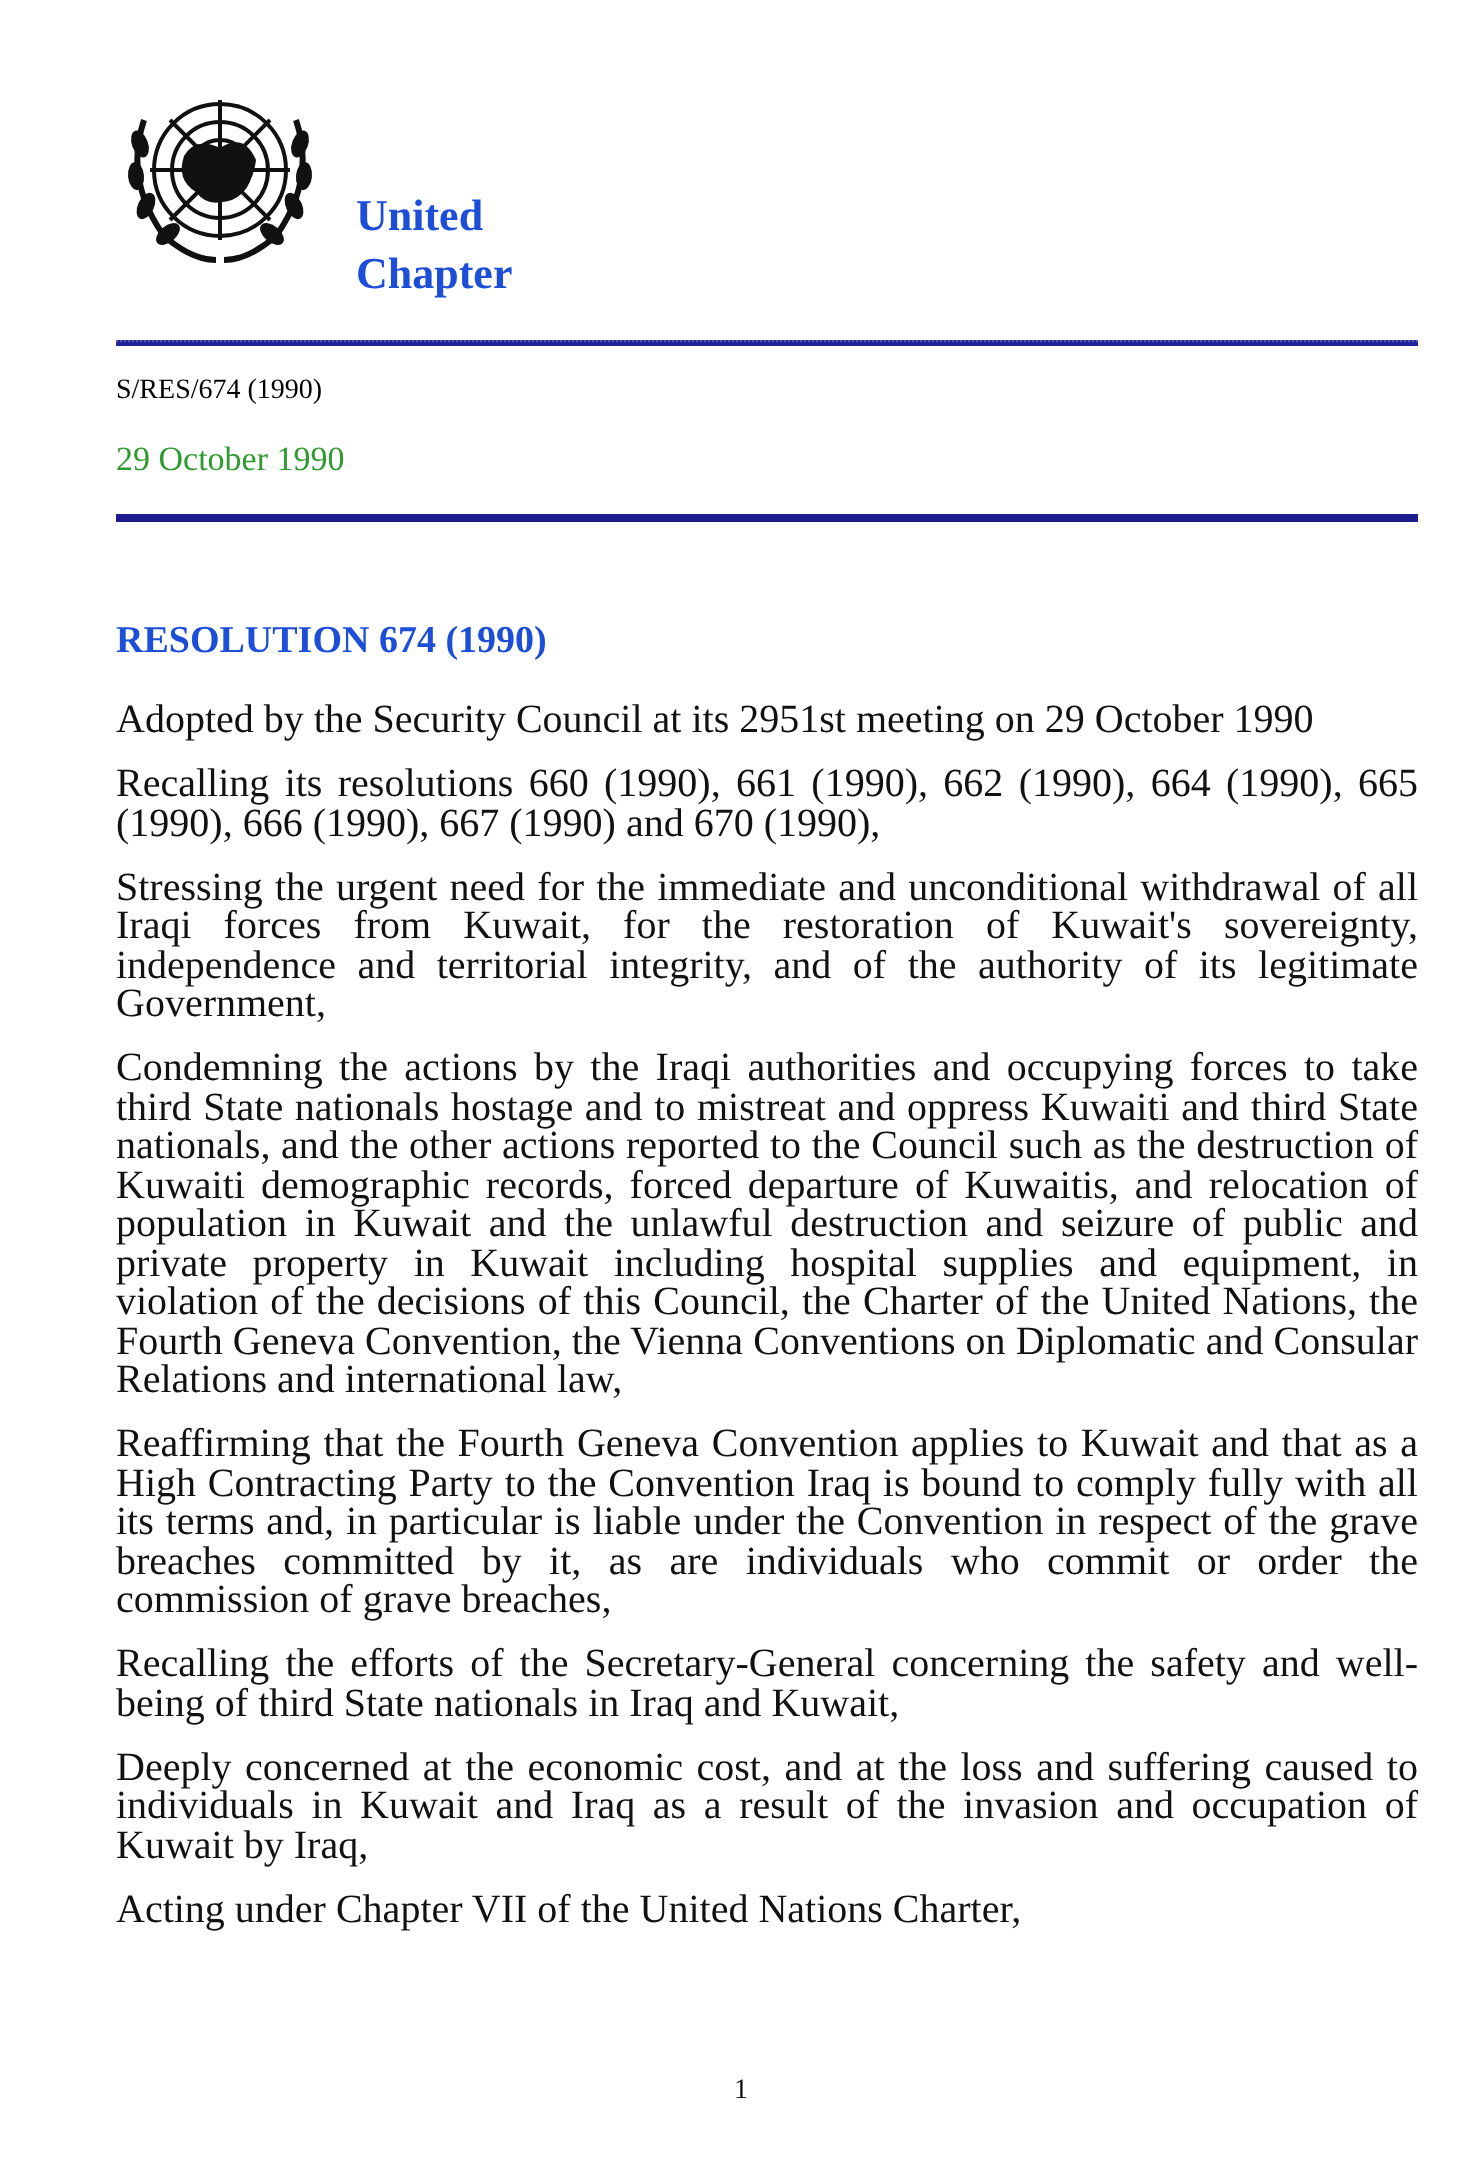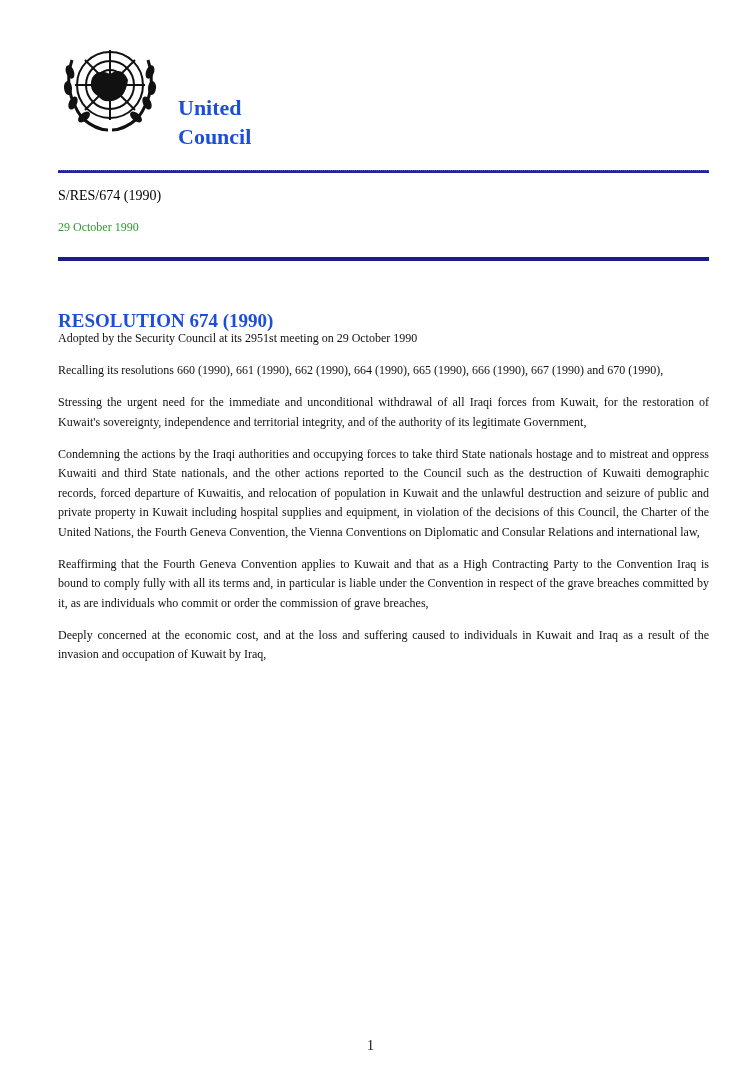--- a/index.html
+++ b/index.html
@@ -2,23 +2,23 @@
 <html><head>
   <meta charset="utf-8">
   <style>
     html, body { margin:0; padding:0; background:#ffffff; }
     body { width:741px; height:1082px; position:relative; overflow:hidden; font-family:"Liberation Serif", "DejaVu Serif", serif; color:#111; }
     .logo { position:absolute; left:58px; top:40px; width:104px; height:98px; }
     .org-name { position:absolute; left:178px; top:93px; font-weight:bold; font-size:22px; line-height:29px; color:#1d4ed8; }
     .rule-thin { position:absolute; left:58px; top:170px; width:651px; height:2px; background:#24249a; border-top:1px dotted #5a5aa8; }
     .rule-thick { position:absolute; left:58px; top:257px; width:651px; height:4px; background:#1c1c8c; }
     .symbol { position:absolute; left:58px; top:188px; font-size:14px; color:#000000; }
-    .date { position:absolute; left:58px; top:220px; font-size:12px; color:#2f9a2f; }
+    .date { position:absolute; left:58px; top:220px; font-size:17px; color:#2f9a2f; }
     .res-title { position:absolute; left:58px; top:310px; font-size:19px; font-weight:bold; color:#1d4ed8; }
-    .body { position:absolute; left:58px; top:329px; width:651px; font-size:12px; line-height:19.5px; }
+    .body { position:absolute; left:58px; top:351px; width:651px; font-size:20px; line-height:19.5px; }
     .body p { margin:0 0 12.5px 0; text-align:justify; }
     .page-num { position:absolute; left:0; width:741px; top:1038px; text-align:center; font-size:14px; }
   </style>
 </head>
 <body>
 
 <div class="logo">
   <svg width="104" height="98" viewBox="0 0 104 98">
     <g fill="none" stroke="#111" stroke-width="2">
       <circle cx="52" cy="45" r="33"></circle>
@@ -43,32 +43,34 @@
       <ellipse cx="92" cy="32" rx="4" ry="7" transform="rotate(20 92 32)"></ellipse>
       <ellipse cx="94" cy="48" rx="4" ry="7" transform="rotate(5 94 48)"></ellipse>
       <ellipse cx="89" cy="63" rx="4" ry="7" transform="rotate(-25 89 63)"></ellipse>
       <ellipse cx="78" cy="77" rx="4" ry="7" transform="rotate(-50 78 77)"></ellipse>
     </g>
   </svg>
 </div>
 
 <div class="org-name">
   <div>United</div>
-  <div>Council</div>
+  <div>Chapter</div>
 </div>
 
 <div class="rule-thin"></div>
 <div class="symbol">S/RES/674 (1990)</div>
 <div class="date">29 October 1990</div>
 <div class="rule-thick"></div>
 
 <div class="res-title">RESOLUTION 674 (1990)</div>
 
 <div class="body">
   <p>Adopted by the Security Council at its 2951st meeting on 29 October 1990</p>
   <p>Recalling its resolutions 660 (1990), 661 (1990), 662 (1990), 664 (1990), 665 (1990), 666 (1990), 667 (1990) and 670 (1990),</p>
   <p>Stressing the urgent need for the immediate and unconditional withdrawal of all Iraqi forces from Kuwait, for the restoration of Kuwait's sovereignty, independence and territorial integrity, and of the authority of its legitimate Government,</p>
   <p>Condemning the actions by the Iraqi authorities and occupying forces to take third State nationals hostage and to mistreat and oppress Kuwaiti and third State nationals, and the other actions reported to the Council such as the destruction of Kuwaiti demographic records, forced departure of Kuwaitis, and relocation of population in Kuwait and the unlawful destruction and seizure of public and private property in Kuwait including hospital supplies and equipment, in violation of the decisions of this Council, the Charter of the United Nations, the Fourth Geneva Convention, the Vienna Conventions on Diplomatic and Consular Relations and international law,</p>
   <p>Reaffirming that the Fourth Geneva Convention applies to Kuwait and that as a High Contracting Party to the Convention Iraq is bound to comply fully with all its terms and, in particular is liable under the Convention in respect of the grave breaches committed by it, as are individuals who commit or order the commission of grave breaches,</p>
+  <p>Recalling the efforts of the Secretary-General concerning the safety and well-being of third State nationals in Iraq and Kuwait,</p>
   <p>Deeply concerned at the economic cost, and at the loss and suffering caused to individuals in Kuwait and Iraq as a result of the invasion and occupation of Kuwait by Iraq,</p>
+  <p>Acting under Chapter VII of the United Nations Charter,</p>
 </div>
 
 <div class="page-num">1</div>
 
 </body></html>

